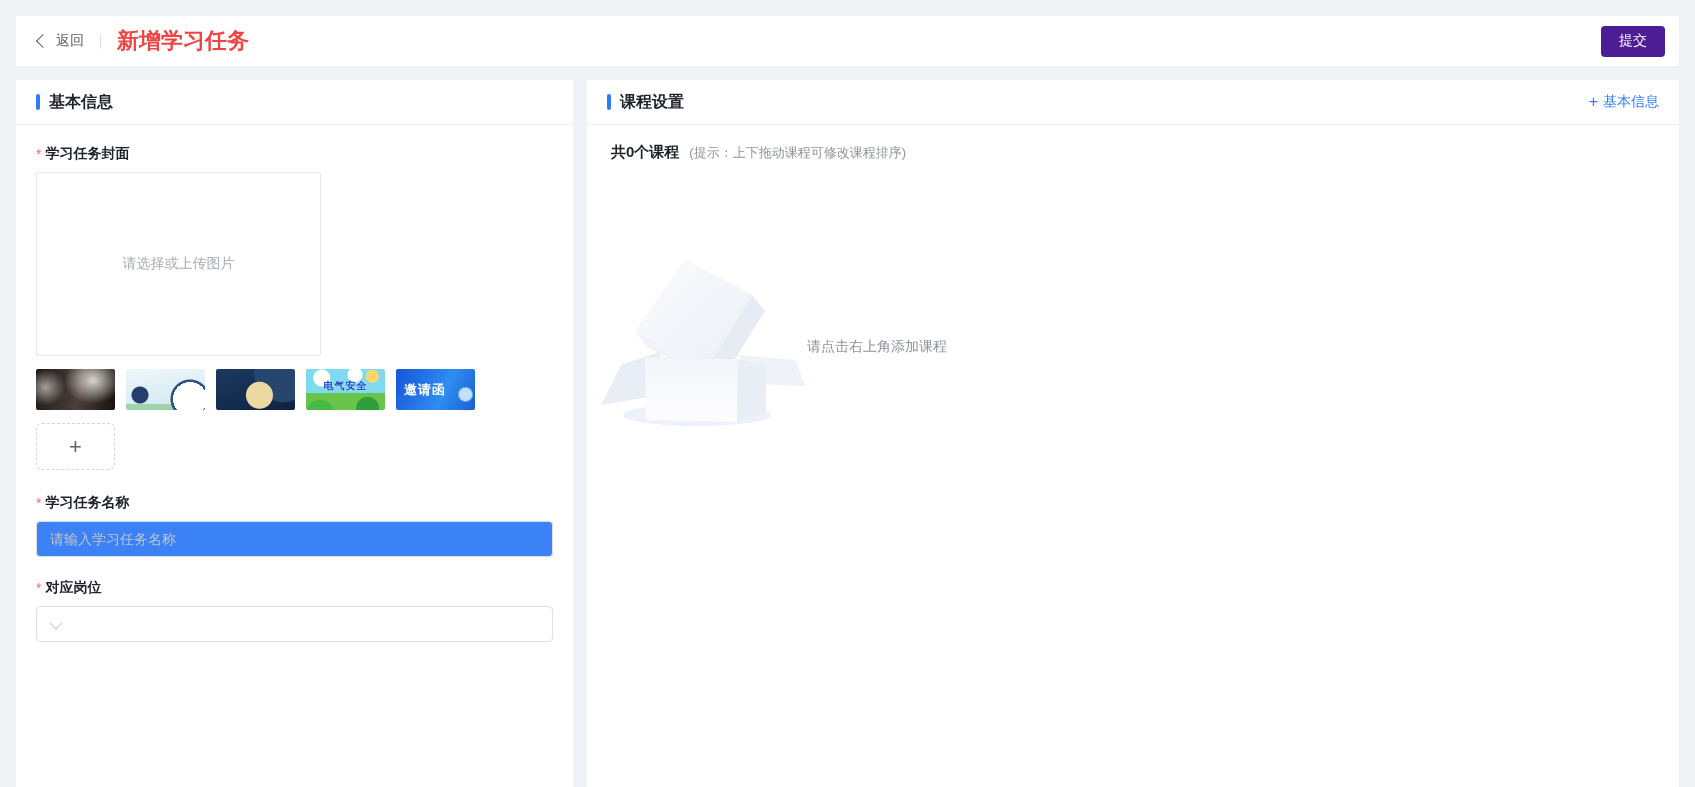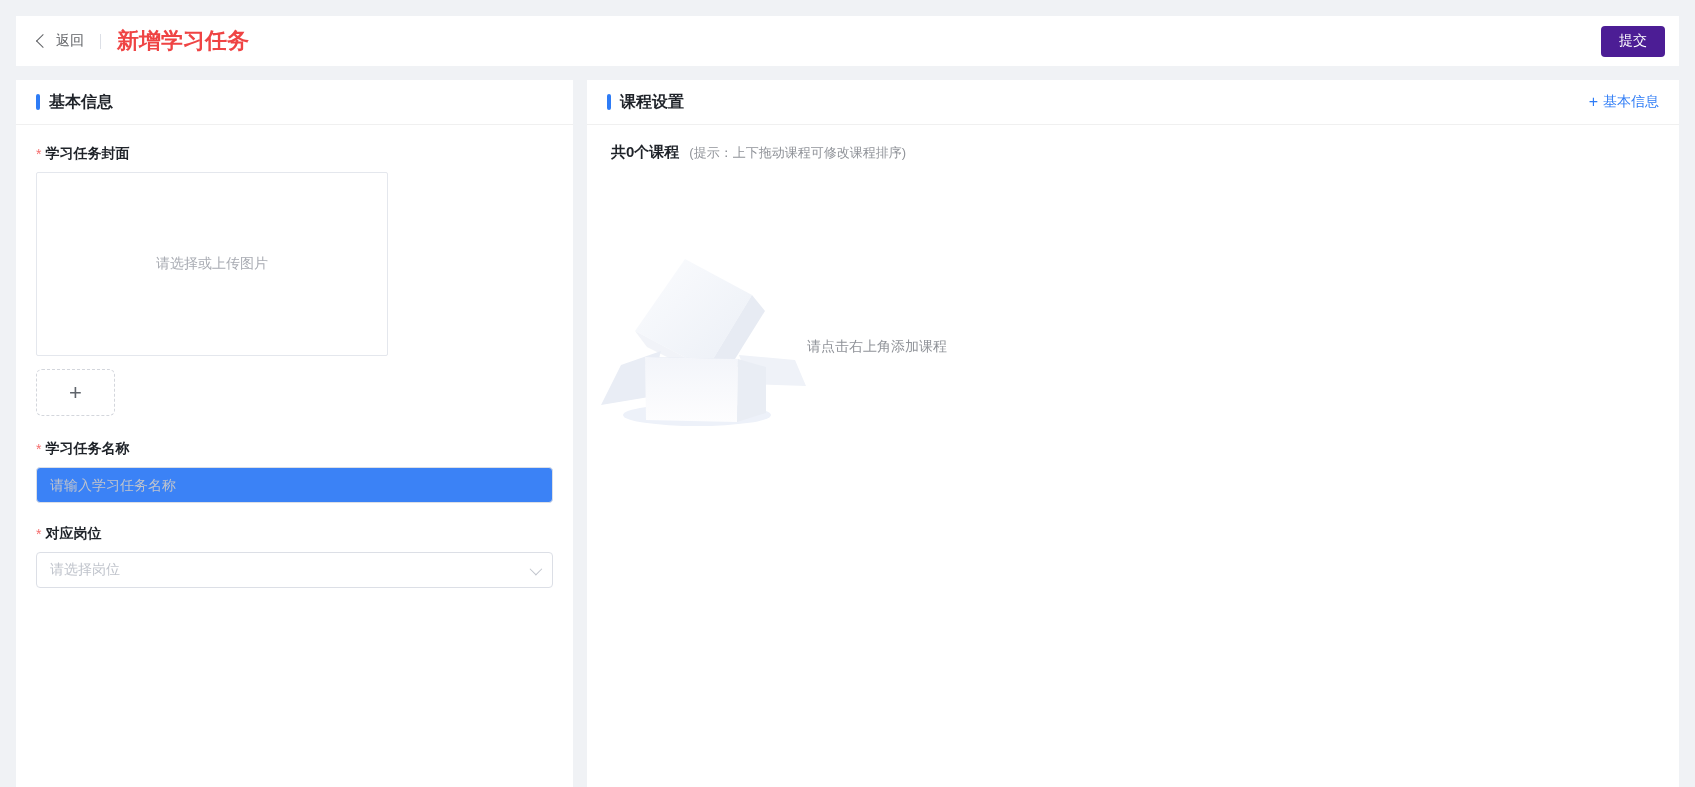--- a/index.html
+++ b/index.html
@@ -43,21 +43,21 @@
   .header-title { font-size:16px; font-weight:700; color:#1f2329; }
   .header-spacer { flex:1; }
   .add-course-link { display:flex; align-items:center; color:#2e7cf6; font-size:14px; cursor:pointer; }
   .add-plus { font-size:16px; margin-right:5px; line-height:1; }
   
   .panel-body { padding:20px; }
   .field { margin-bottom:22px; }
   .field-label { display:flex; align-items:center; margin-bottom:9px; font-weight:700; font-size:14px; color:#1f2329; }
   .req { color:#f56c6c; margin-right:4px; font-weight:400; }
   .upload-box {
-    width:352px; height:184px; border:1px solid #e4e7ed; border-radius:2px;
+    width:285px; height:184px; border:1px solid #e4e7ed; border-radius:2px;
     display:flex; align-items:center; justify-content:center; cursor:pointer; background:#fff;
   }
   .upload-placeholder { color:#a8abb2; font-size:14px; }
   .thumb-row { display:flex; gap:11px; margin-top:13px; }
   .thumb { width:79px; height:41px; border-radius:2px; position:relative; overflow:hidden; cursor:pointer; flex:none; }
   .thumb span { position:absolute; font-weight:700; letter-spacing:1px; }
   .thumb-1 {
     background:
       radial-gradient(60% 95% at 72% 28%, rgba(232,229,226,.9), rgba(232,229,226,0) 60%),
       radial-gradient(45% 80% at 12% 45%, rgba(205,200,194,.75), rgba(0,0,0,0) 55%),
@@ -143,40 +143,50 @@
     <div class="panel-body">
 
       <div class="field cover-field">
         <div class="field-label">
           <span class="req">*</span>
           <span>学习任务封面</span>
         </div>
         <div class="upload-box">
           <span class="upload-placeholder">请选择或上传图片</span>
         </div>
+        <div class="thumb-row">
+          <div class="thumb thumb-1"></div>
+          <div class="thumb thumb-2"></div>
+          <div class="thumb thumb-3"></div>
+          <div class="thumb thumb-4">
+            <span>电气安全</span>
+          </div>
+          <div class="thumb thumb-5">
+            <span>邀请函</span>
+          </div>
+        </div>
         <div class="plus-tile">
           <span class="plus-glyph">+</span>
         </div>
       </div>
 
       <div class="field">
         <div class="field-label">
           <span class="req">*</span>
           <span>学习任务名称</span>
         </div>
         <input class="text-input" type="text" placeholder="请输入学习任务名称" style="">
       </div>
 
       <div class="field">
         <div class="field-label">
           <span class="req">*</span>
           <span>对应岗位</span>
         </div>
         <div class="select-box">
-          <span class="select-placeholder">请选择岗位</span>
           <span class="chevron-down"></span>
         </div>
       </div>
 
       <div class="field">
       </div>
 
     </div>
   </div>
 

